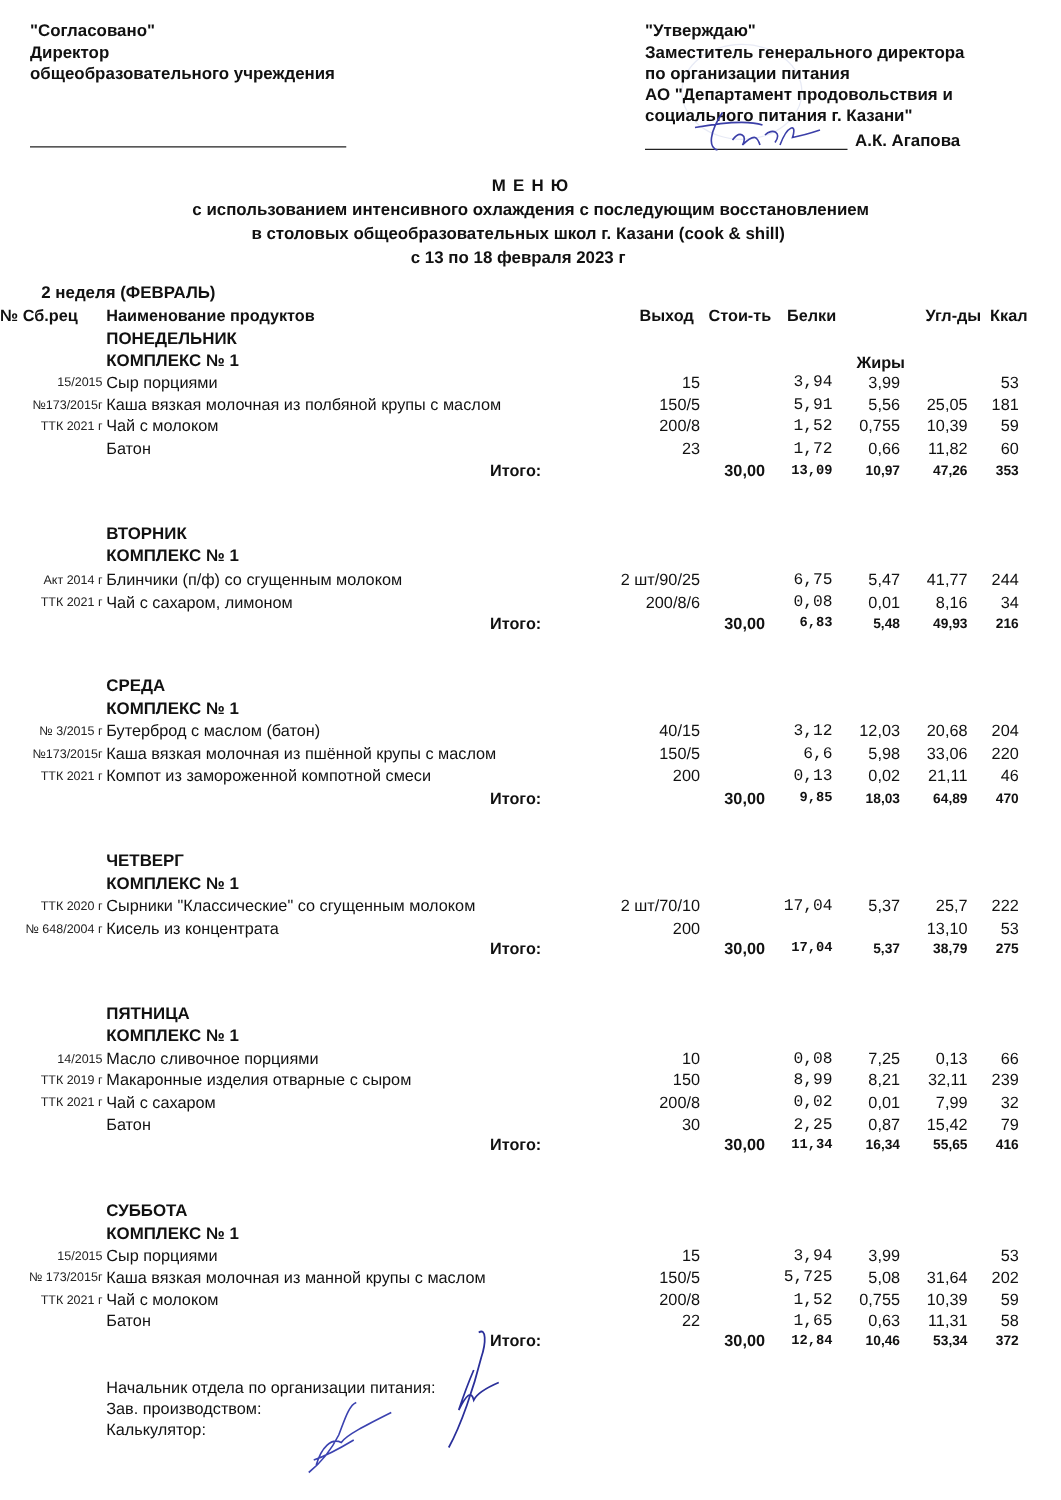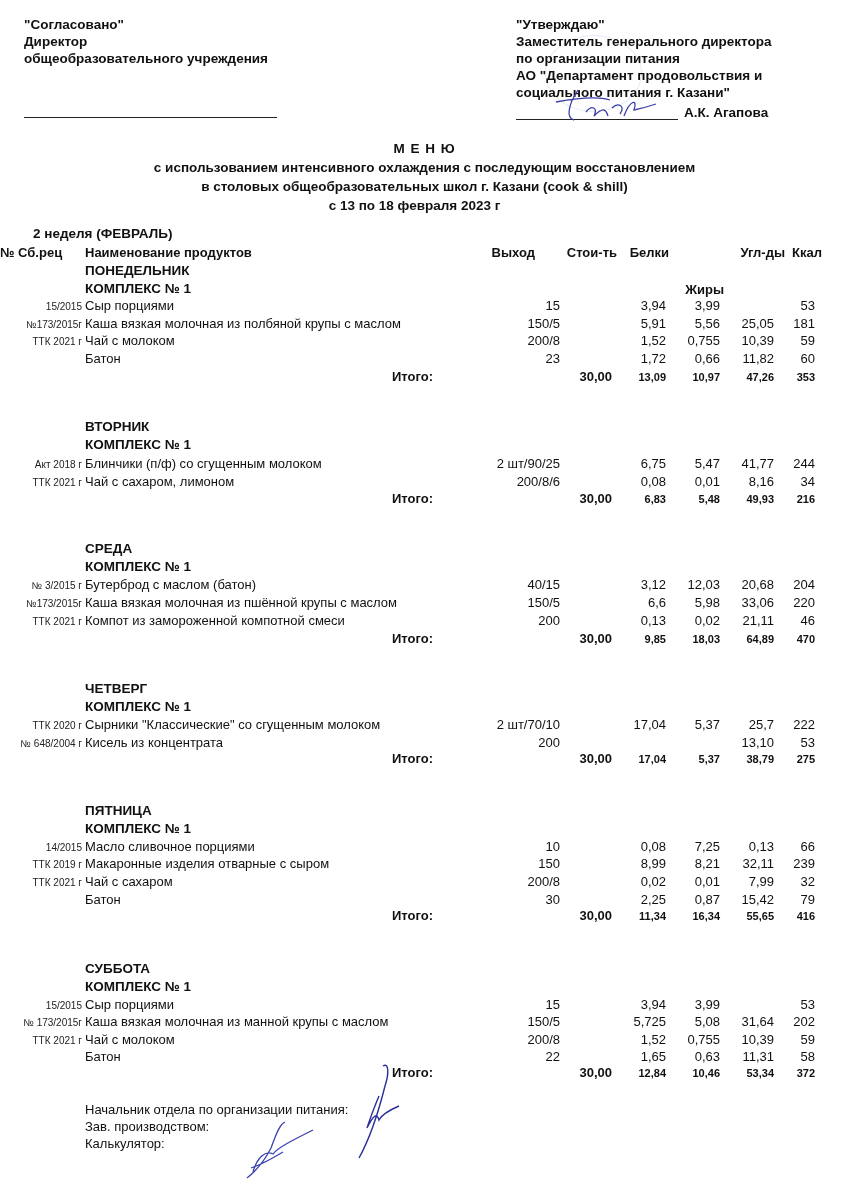--- a/index.html
+++ b/index.html
@@ -10,21 +10,21 @@
   .title { font-weight: bold; font-size: 13.5px; line-height: 19px; text-align: center; }
   .sigline { border-bottom: 1px solid #222; height: 0; }
   .colhead { font-weight: bold; font-size: 13px; }
   .row { position: absolute; left: 0; width: 849px; height: 17px; font-size: 13px; }
   .row span { position: absolute; top: 0; white-space: nowrap; }
   .code { right: 767px; font-size: 10px; top: 3px !important; color: #222; }
   .name { left: 85px; }
   .num { text-align: right; }
   .c-vyhod { right: 289px; }
   .c-cost  { right: 237px; }
-  .c-prot  { right: 183px; }
+  .c-prot  { right: 183px; font-family: Liberation Mono, monospace; }
   .c-fat   { right: 129px; }
   .c-carb  { right: 75px; }
   .c-kcal  { right: 34px; }
   .tot { font-weight: bold; font-size: 11px; top: 2px !important; }
   .tot-label { right: 416px; font-weight: bold; font-size: 13px; }
   .tot-cost { font-weight: bold; font-size: 13px; }
   .dayhead { font-weight: bold; font-size: 13.5px; }
   .foot { font-size: 13px; line-height: 17px; }
   .stamp { position: absolute; border-radius: 50%; border: 1px solid rgba(120,140,200,0.18); }
   svg.sig { position: absolute; overflow: visible; }
@@ -60,21 +60,21 @@
   <div>с использованием интенсивного охлаждения с последующим восстановлением</div>
   <div style="padding-right:20px;">в столовых общеобразовательных школ г. Казани (cook &amp; shill)</div>
   <div style="padding-right:20px;">с  13  по  18  февраля  2023 г</div>
 </div>
 
 <div class="abs dayhead" style="left:33px; top:226px;">2 неделя (ФЕВРАЛЬ)</div>
 
 <div class="row colhead" style="top:245px;">
   <span style="left:0; width:84px; overflow:hidden;">№ Сб.рец</span>
   <span style="left:85px;">Наименование продуктов</span>
-  <span style="right:314px;">Выход</span>
+  <span style="right:294px;">Выход</span>
   <span style="right:232px;">Стои-ть</span>
   <span style="right:180px;">Белки</span>
   <span style="right:125px;margin-top:37px;">Жиры</span>
   <span style="right:64px;">Угл-ды</span>
   <span style="right:27px;">Ккал</span>
 </div>
 
 <div class="abs dayhead" style="left:85px; top:263px;">ПОНЕДЕЛЬНИК</div>
 <div class="abs dayhead" style="left:85px; top:281px;">КОМПЛЕКС № 1</div>
 
@@ -119,21 +119,21 @@
   <span class="num c-cost tot-cost">30,00</span>
   <span class="num c-prot tot">13,09</span>
   <span class="num c-fat tot">10,97</span>
   <span class="num c-carb tot">47,26</span>
   <span class="num c-kcal tot">353</span>
 </div>
 
 <div class="abs dayhead" style="left:85px; top:419px;">ВТОРНИК</div>
 <div class="abs dayhead" style="left:85px; top:437px;">КОМПЛЕКС № 1</div>
 <div class="row" style="top:456px;">
-  <span class="code">Акт 2018 г</span>
+  <span class="code">Акт 2014 г</span>
   <span class="name">Блинчики (п/ф) со сгущенным молоком</span>
   <span class="num c-vyhod">2 шт/90/25</span>
   <span class="num c-prot">6,75</span>
   <span class="num c-fat">5,47</span>
   <span class="num c-carb">41,77</span>
   <span class="num c-kcal">244</span>
 </div>
 <div class="row" style="top:474px;">
   <span class="code">ТТК 2021 г</span>
   <span class="name">Чай с сахаром, лимоном</span>

